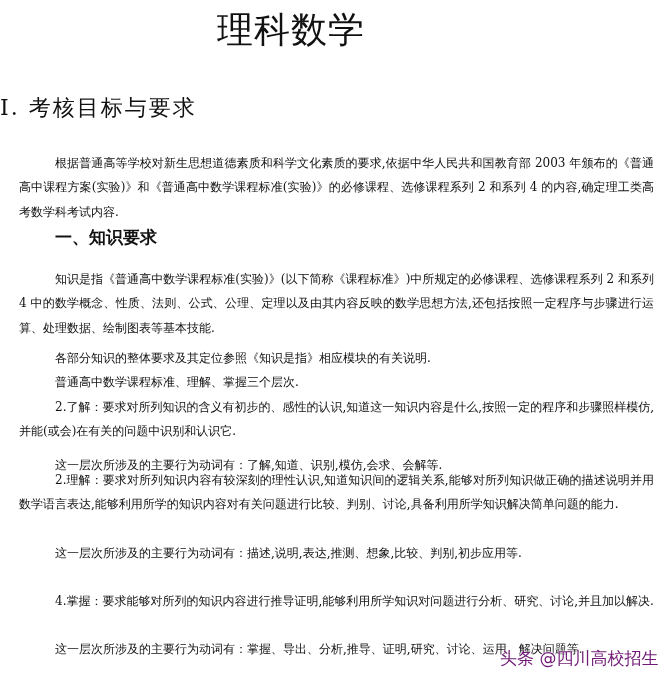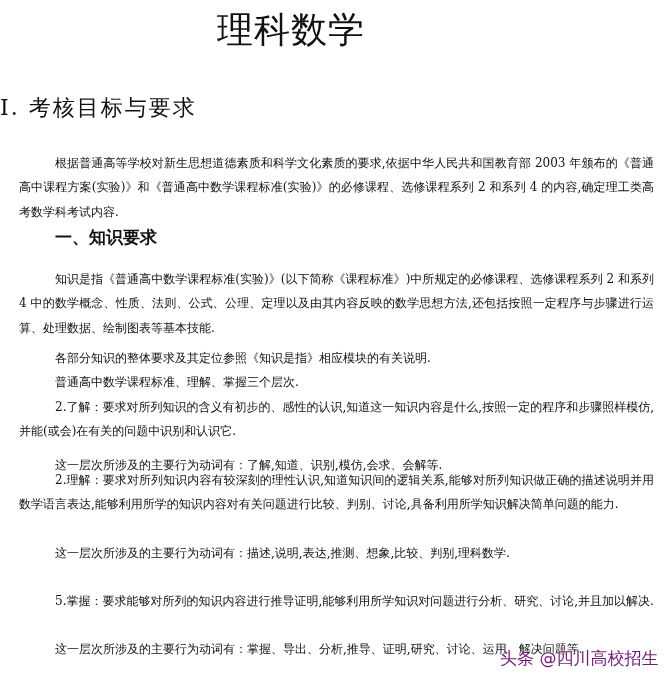--- a/index.html
+++ b/index.html
@@ -27,17 +27,17 @@
 <p class="para indent2" style="top:151px;">根据普通高等学校对新生思想道德素质和科学文化素质的要求,依据中华人民共和国教育部 2003 年颁布的《普通高中课程方案(实验)》和《普通高中数学课程标准(实验)》的必修课程、选修课程系列 2 和系列 4 的内容,确定理工类高考数学科考试内容.</p>
 
 <div class="subhead" style="top:225px;">一、知识要求</div>
 
 <p class="para indent2" style="top:267px;">知识是指《普通高中数学课程标准(实验)》(以下简称《课程标准》)中所规定的必修课程、选修课程系列 2 和系列 4 中的数学概念、性质、法则、公式、公理、定理以及由其内容反映的数学思想方法,还包括按照一定程序与步骤进行运算、处理数据、绘制图表等基本技能.</p>
 <p class="para indent2" style="top:346px;">各部分知识的整体要求及其定位参照《知识是指》相应模块的有关说明.</p>
 <p class="para indent2" style="top:370px;">普通高中数学课程标准、理解、掌握三个层次.</p>
 <p class="para indent2" style="top:395px;">2.了解：要求对所列知识的含义有初步的、感性的认识,知道这一知识内容是什么,按照一定的程序和步骤照样模仿,并能(或会)在有关的问题中识别和认识它.</p>
 <p class="para indent2" style="top:453px;">这一层次所涉及的主要行为动词有：了解,知道、识别,模仿,会求、会解等.</p>
 <p class="para indent2" style="top:468px;">2.理解：要求对所列知识内容有较深刻的理性认识,知道知识间的逻辑关系,能够对所列知识做正确的描述说明并用数学语言表达,能够利用所学的知识内容对有关问题进行比较、判别、讨论,具备利用所学知识解决简单问题的能力.</p>
-<p class="para indent2" style="top:541px;">这一层次所涉及的主要行为动词有：描述,说明,表达,推测、想象,比较、判别,理科数学.</p>
-<p class="para indent2" style="top:589px;">5.掌握：要求能够对所列的知识内容进行推导证明,能够利用所学知识对问题进行分析、研究、讨论,并且加以解决.</p>
+<p class="para indent2" style="top:541px;">这一层次所涉及的主要行为动词有：描述,说明,表达,推测、想象,比较、判别,初步应用等.</p>
+<p class="para indent2" style="top:589px;">4.掌握：要求能够对所列的知识内容进行推导证明,能够利用所学知识对问题进行分析、研究、讨论,并且加以解决.</p>
 <p class="para indent2" style="top:637px;">这一层次所涉及的主要行为动词有：掌握、导出、分析,推导、证明,研究、讨论、运用、解决问题等.</p>
 
 <div class="watermark">头条 @四川高校招生</div>
 
 </body></html>

